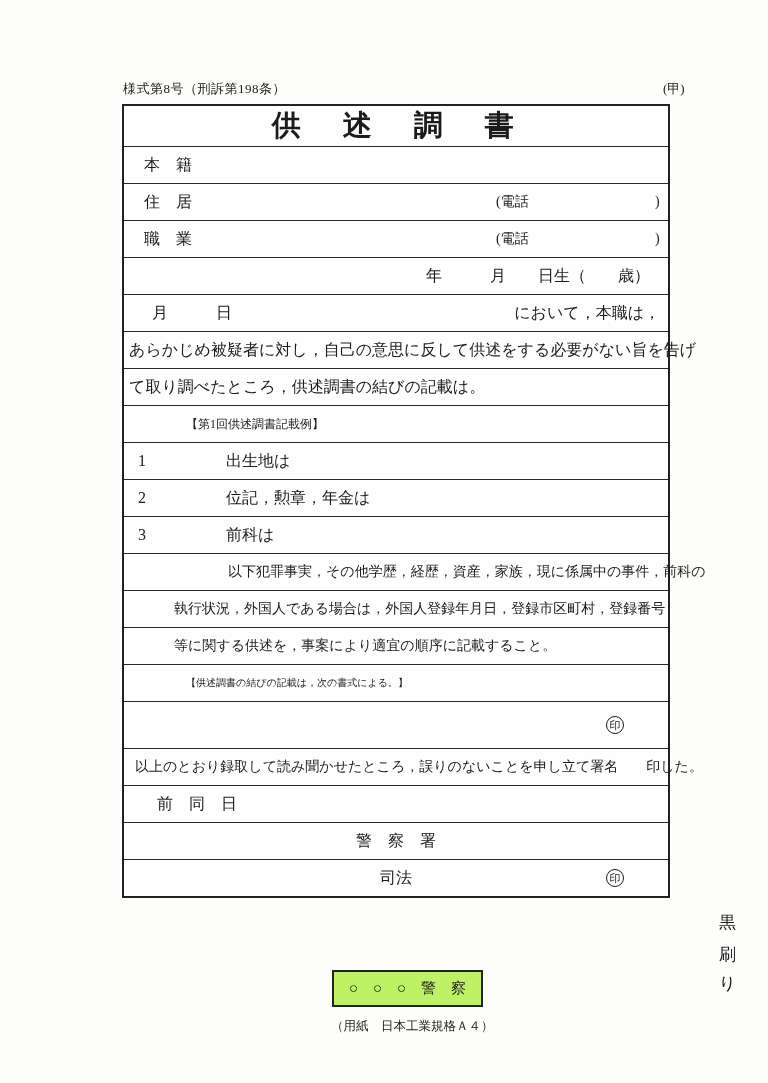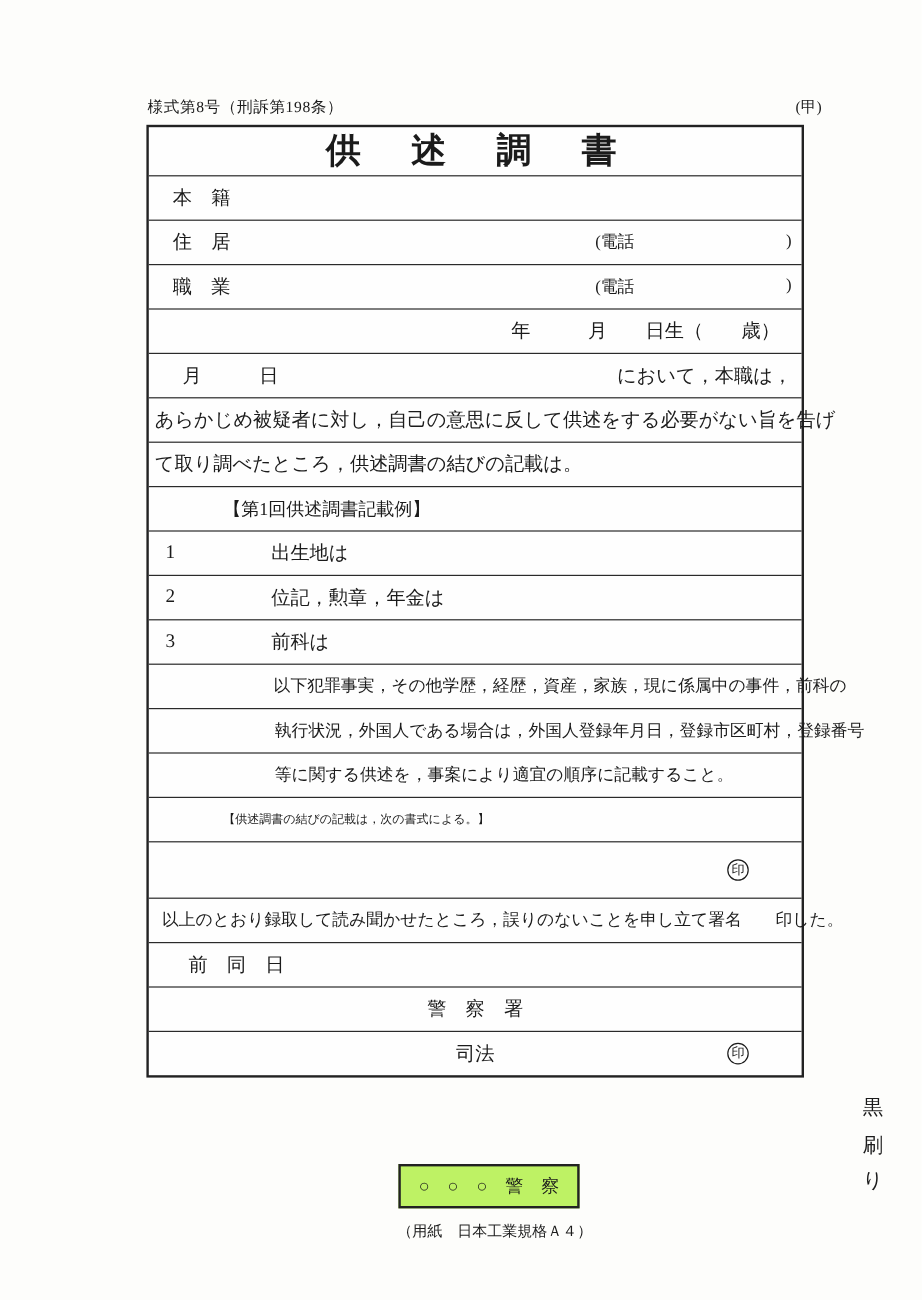--- a/index.html
+++ b/index.html
@@ -25,33 +25,33 @@
     font-size:16px;white-space:pre;
   }
   .row.first{border-top:none;}
   .row.title-row{
     height:40px;justify-content:center;
     font-size:29px;font-weight:bold;letter-spacing:6.5px;
   }
   .row.tall{height:47px;}
   .ind20{padding-left:20px;}
   .ind28{padding-left:28px;}
-  .ind62{padding-left:62px;font-size:15px;}
+  .ind62{padding-left:62px;font-size:12px;}
   .ind4{padding-left:5px;}
   .phone-open{position:absolute;left:372px;font-size:14px;}
   .phone-close{position:absolute;left:531px;font-size:14px;}
   .birth{position:absolute;right:18px;}
   .case-mid{position:absolute;left:332px;}
   .abs-right16{position:absolute;right:16px;}
   .abs-right8{position:absolute;right:8px;}
   .item-no{padding-left:14px;}
   .item-text{position:absolute;left:102px;text-align:right;}
   .note{font-size:14px;}
   .note-i1{padding-left:104px;}
-  .note-i2{padding-left:105px;}
+  .note-i2{padding-left:50px;}
   .closing{padding-left:11px;font-size:14px;}
   .center-row{justify-content:center;}
   .seal{
     position:absolute;right:44px;top:50%;transform:translateY(-50%);
     width:18px;height:18px;border:1.4px solid #1b1b1b;border-radius:50%;
     display:flex;align-items:center;justify-content:center;
     font-size:11px;line-height:1;box-sizing:border-box;
   }
   
   .footer-box{

